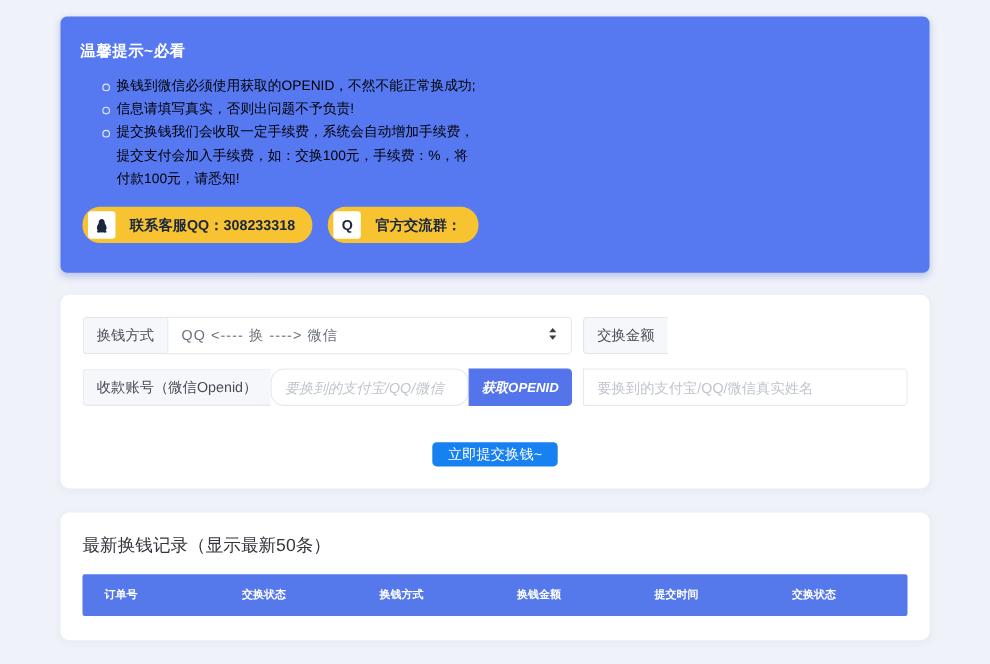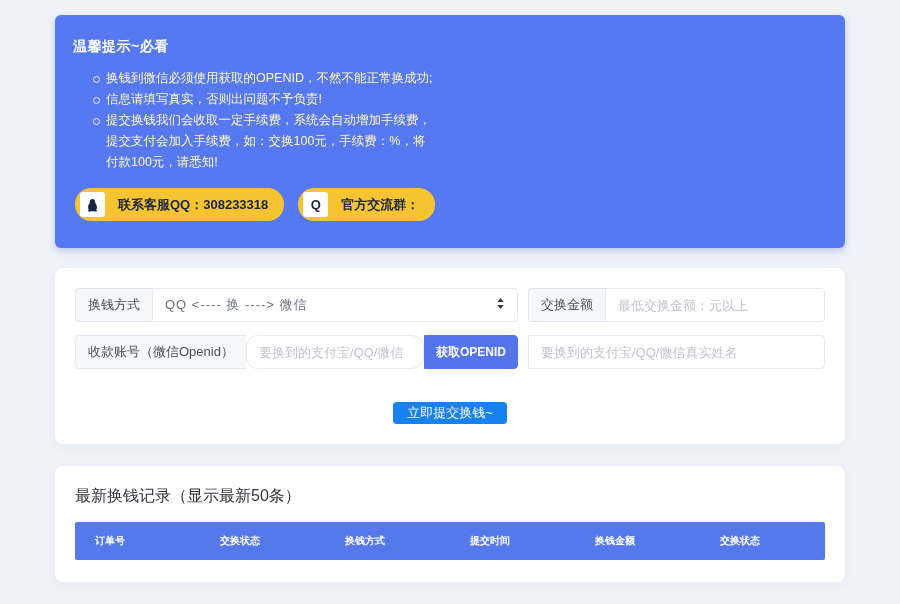--- a/index.html
+++ b/index.html
@@ -21,21 +21,21 @@
     color: #fff;
     height: 233px;
   }
   .notice-title { font-size: 14px; font-weight: bold; margin: 0 0 12px 0; letter-spacing: .5px; }
   .notice-list { list-style: none; margin: 0; padding: 0 0 0 20px; max-width: 362px; }
   .notice-list li {
     position: relative;
     font-size: 12.5px;
     line-height: 21px;
     padding-left: 13px;
-    color: #fef9c3;
+    color: #000000;
   }
   .notice-list li::before {
     content: "";
     position: absolute; left: 0; top: 8px;
     width: 5px; height: 5px;
     border: 1px solid rgba(255,255,255,.85);
     border-radius: 50%;
   }
   .notice-btns { margin-top: 15px; display: flex; gap: 14px; padding-left: 2px; }
   .ybtn {
@@ -95,31 +95,32 @@
     flex: 1; min-width: 0;
     border: 1px solid #e6e9ef;
     border-radius: 0 4px 4px 0;
     display: flex; align-items: center; justify-content: space-between;
     padding: 0 12px;
     color: #6b717c;
     letter-spacing: 1px;
     cursor: pointer;
     white-space: nowrap; overflow: hidden;
   }
-  .ifield.no-right-radius { border-radius: 12px; }
+  .ifield.no-right-radius { border-radius: 12px; font-style: italic; }
   .append-btn {
     border: 1px solid #5474ec;
     border-radius: 0 4px 4px 0;
     background: #5474ec;
     color: #fff;
     font-family: "Liberation Sans", sans-serif;
     font-weight: bold; font-size: 12px;
     padding: 0 11px;
     display: flex; align-items: center;
     cursor: pointer;
+    font-style: italic;
   }
   .submit-row { text-align: center; margin-top: 33px; }
   .submit-btn {
     background: #1781f2;
     color: #fff;
     border: none; border-radius: 4px;
     height: 22px; padding: 0 14px;
     font-family: "Liberation Sans", sans-serif;
     font-size: 13px;
     cursor: pointer;
@@ -179,21 +180,20 @@
             <svg width="9" height="13" viewBox="0 0 10 14" aria-hidden="true">
               <path d="M5 1l3.6 4.4H1.4z" fill="#3a3d42"></path>
               <path d="M5 13L1.4 8.6h7.2z" fill="#3a3d42"></path>
             </svg>
           </span>
         </div>
       </div>
 
       <div class="igroup">
         <span class="ilabel">交换金额</span>
-        <input class="ifield" type="text" placeholder="最低交换金额：元以上" style="">
       </div>
 
       <div class="igroup">
         <span class="ilabel">收款账号（微信Openid）</span>
         <input class="ifield no-right-radius" type="text" placeholder="要换到的支付宝/QQ/微信" style="">
         <button class="append-btn">获取OPENID</button>
       </div>
 
       <div class="igroup">
         <input class="ifield" type="text" placeholder="要换到的支付宝/QQ/微信真实姓名" style="">
@@ -204,19 +204,19 @@
       <button class="submit-btn">立即提交换钱~</button>
     </div>
   </section>
 
   <section class="panel records-panel">
     <div class="records-title">最新换钱记录（显示最新50条）</div>
     <div class="thead">
       <div class="th">订单号</div>
       <div class="th">交换状态</div>
       <div class="th">换钱方式</div>
+      <div class="th">换钱金额</div>
       <div class="th">提交时间</div>
-      <div class="th">换钱金额</div>
       <div class="th">交换状态</div>
     </div>
   </section>
 
 </div>
 
 </body></html>

